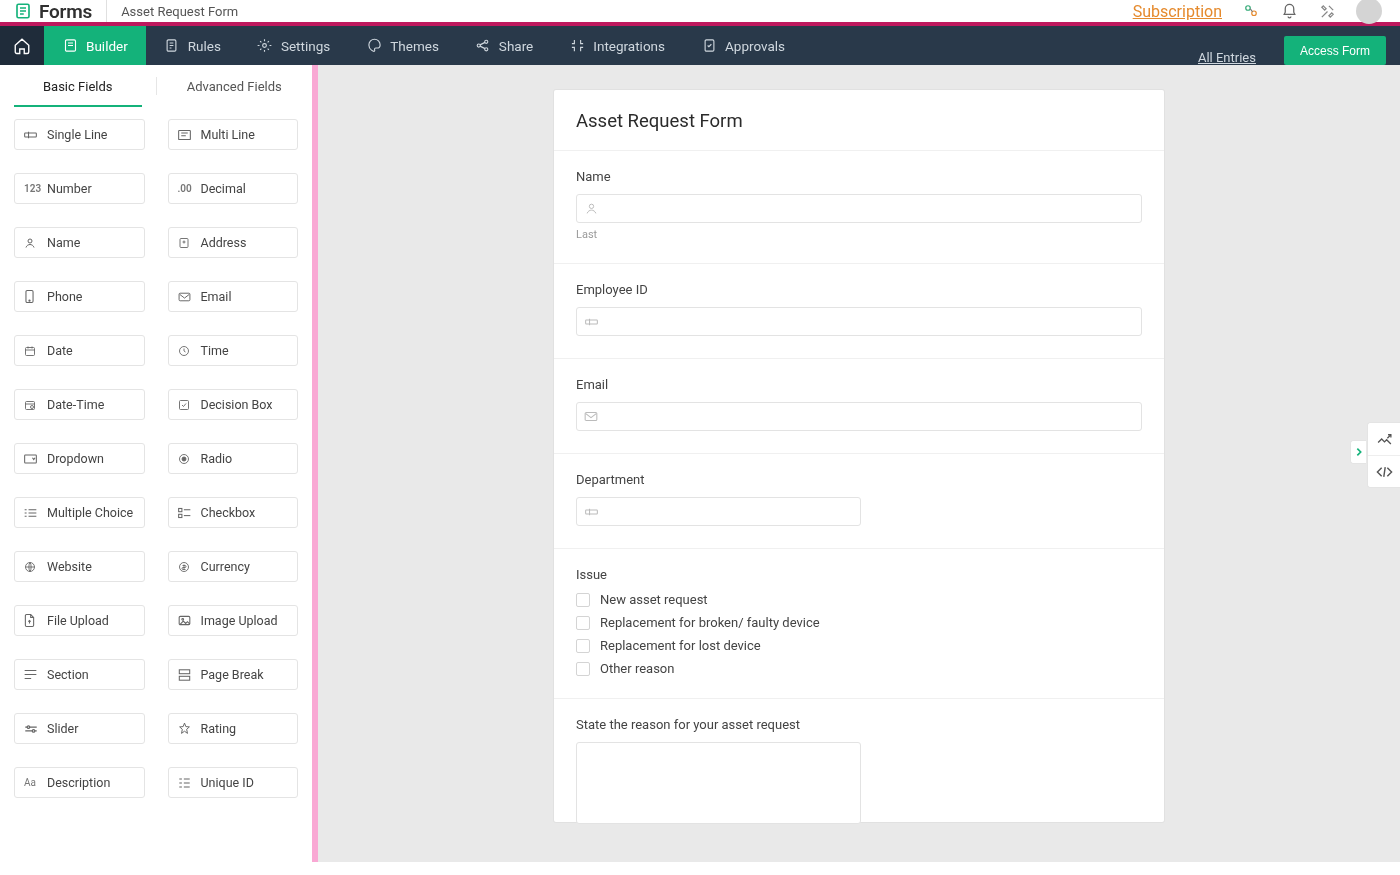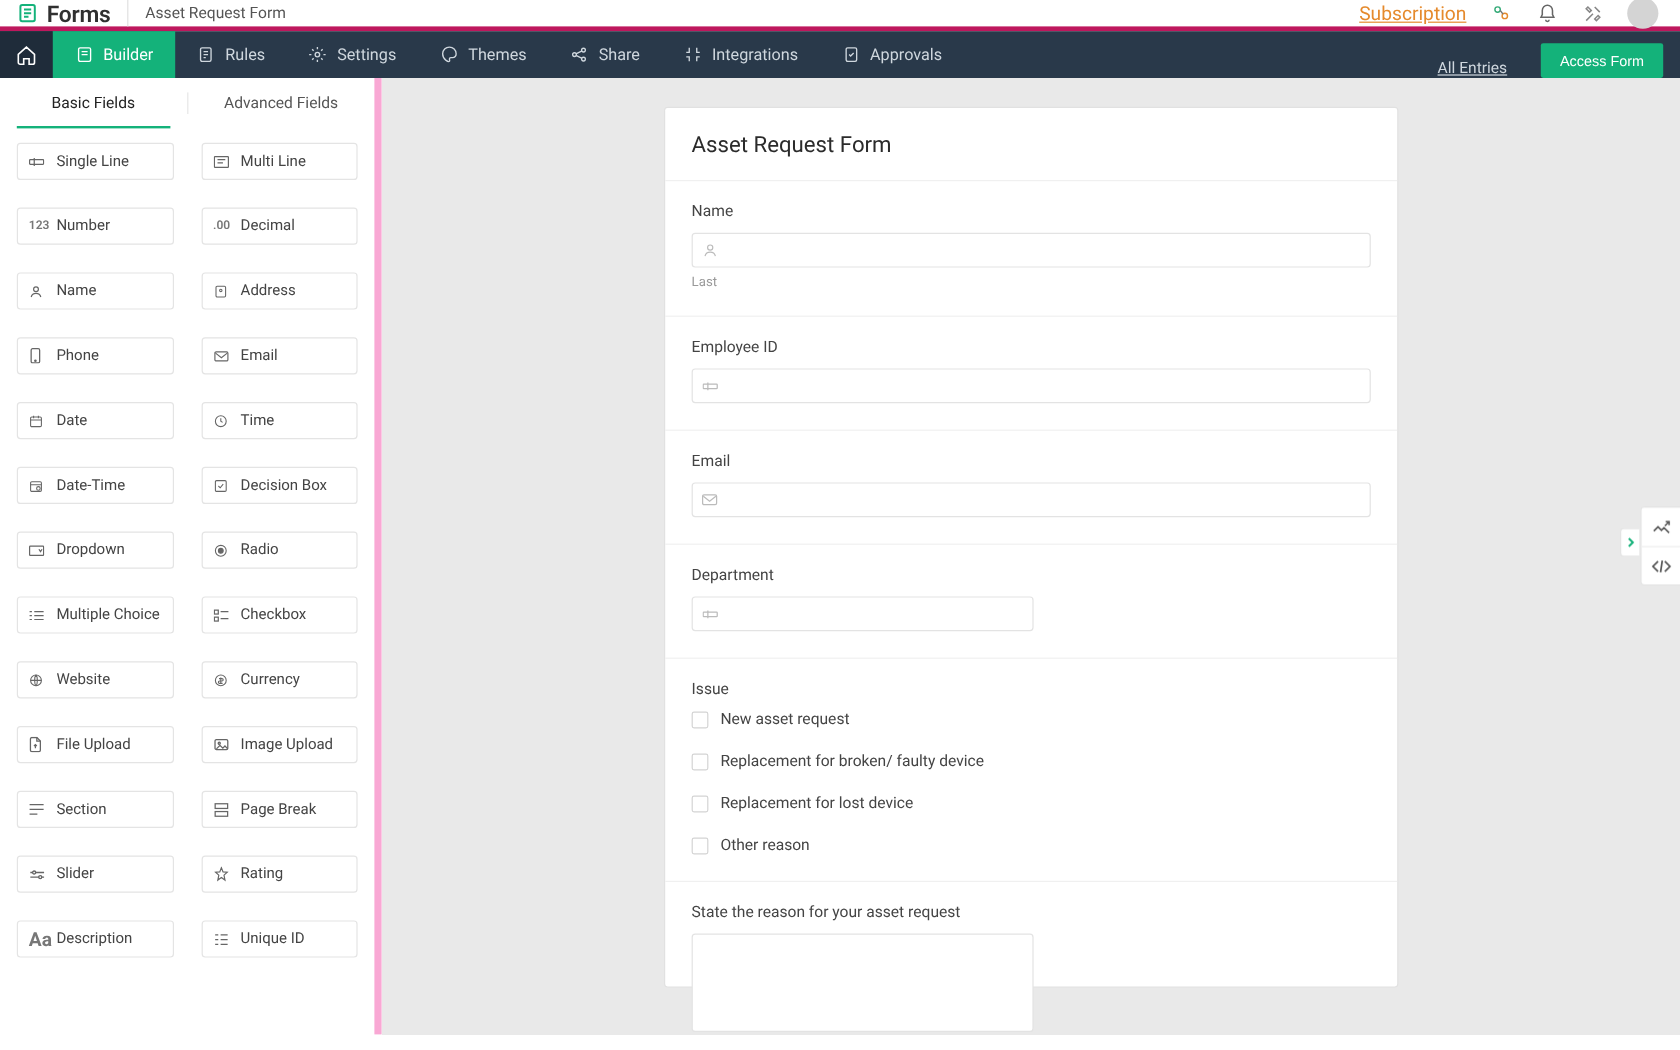--- a/index.html
+++ b/index.html
@@ -111,21 +111,21 @@
   .sublabel { font-size: 11px; color: #9a9a9a; margin-top: 5px; }
   .row2 { display: flex; gap: 18px; }
   .col { flex: 1; }
   .text-input {
     width: 100%; height: 29px; border: 1px solid #e3e3e3; border-radius: 3px;
     padding: 0 30px 0 30px; background: #fff;
   }
   .input-wrap { position: relative; }
   .input-ico { position: absolute; left: 8px; top: 50%; transform: translateY(-50%); color: #bbb; width:14px; height:14px; display:flex; align-items:center; justify-content:center;}
   .half { width: 285px; }
-  .checklist { display: flex; flex-direction: column; gap: 20px; }
+  .checklist { display: flex; flex-direction: column; gap: 8px; }
   .check-row { display: flex; align-items: center; gap: 10px; font-size: 13px; color: #444; }
   .checkbox {
     width: 14px; height: 14px; border: 1px solid #d4d4d4; border-radius: 2px; background: #fff;
   }
   .textarea {
     width: 285px; height: 82px; border: 1px solid #e3e3e3; border-radius: 3px; background:#fff; resize:none;
   }
 
   
   .side-tools {
@@ -474,21 +474,21 @@
         <div class="field-item">
           <span class="fi-ico">
             <svg width="13" height="13" viewBox="0 0 24 24" fill="none" stroke="currentColor" stroke-width="1.8">
               <path d="M12 2l2.5 6.5L21 9l-5 4.5L17.5 21 12 17l-5.5 4L8 13.5 3 9l6.5-.5L12 2z"></path>
             </svg>
           </span>
           <span>Rating</span>
         </div>
         <div class="field-item">
           <span class="fi-ico">
-            <span style="font-size:16px;font-weight:700;color:#777">Aa</span>
+            <span style="font-size:10px;font-weight:400;color:#777">Aa</span>
           </span>
           <span>Description</span>
         </div>
         <div class="field-item">
           <span class="fi-ico">
             <svg width="13" height="12" viewBox="0 0 20 18" fill="none" stroke="currentColor" stroke-width="1.6">
               <path d="M2 3h4M2 9h4M2 15h4M9 3h9M9 9h9M9 15h9"></path>
             </svg>
           </span>
           <span>Unique ID</span>

